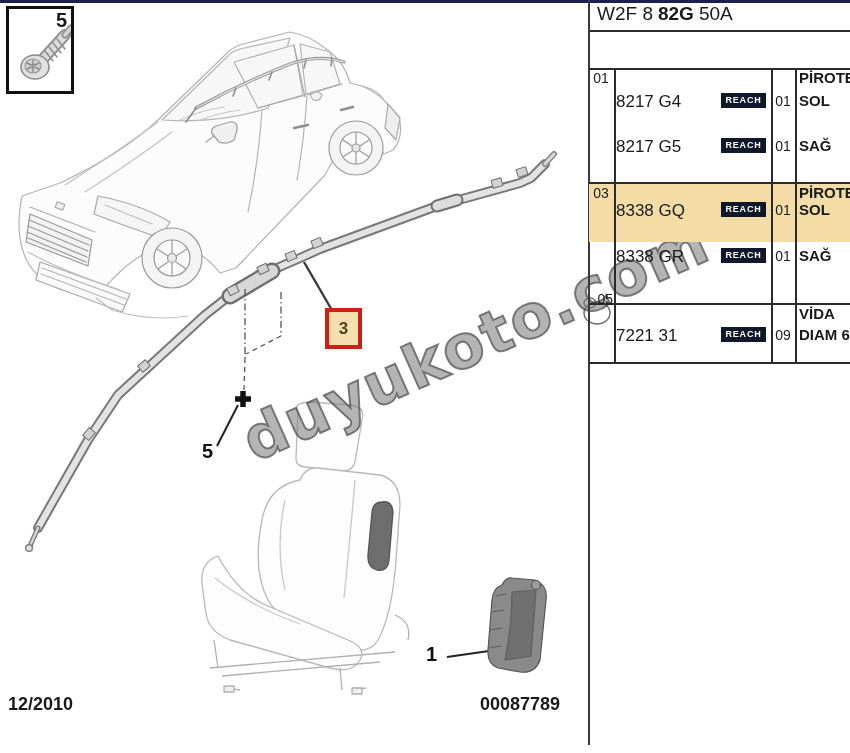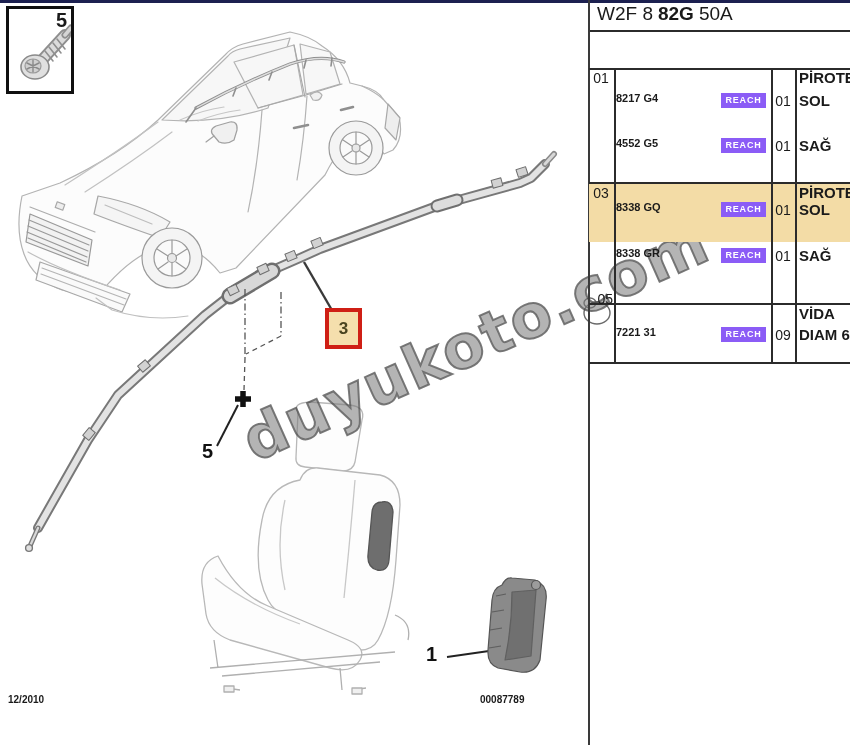--- a/index.html
+++ b/index.html
@@ -11,38 +11,38 @@
   .main-divider{left:588px;top:0;width:2px;height:745px;background:#3a3a3a;}
   
   .header-cell{left:590px;top:0;width:260px;height:30px;border-bottom:2px solid #2b2b2b;
                font-size:19px;line-height:28px;padding-left:7px;white-space:nowrap;}
   .header-cell span{margin-right:5px;}
   .code-bold{font-weight:bold;}
   
   .tbl-line{background:#2b2b2b;}
   .hl{left:589px;top:183px;width:261px;height:59px;background:#f3dca6;}
   .item-no{font-size:14px;width:24px;text-align:center;}
-  .ref{font-size:11px;font-weight:bold;white-space:nowrap;}
-  .badge{width:45px;height:15px;background:#8b5cf6;color:#fff;font-size:9px;font-weight:bold;
+  .ref{font-size:17px;font-weight:normal;white-space:nowrap;}
+  .badge{width:45px;height:15px;background:#0f172a;color:#fff;font-size:9px;font-weight:bold;
          text-align:center;line-height:15px;letter-spacing:.8px;}
   .qty{font-size:14px;width:24px;text-align:center;}
   .desc{font-size:15px;font-weight:bold;white-space:nowrap;}
   
   .callout{font-size:20px;font-weight:bold;color:#111;}
   .red-box{left:325px;top:308px;width:37px;height:41px;background:#f5dfad;
            border:4px solid #cf1f15;box-sizing:border-box;text-align:center;
            font-size:17px;font-weight:bold;color:#4a4420;line-height:33px;}
   .inset-box{left:6px;top:6px;width:68px;height:88px;border:3px solid #101010;box-sizing:border-box;background:#fff;}
   .inset-label{right:4px;top:0px;font-size:20px;font-weight:bold;}
   
   .watermark{left:246px;top:408px;font-family:"DejaVu Sans",sans-serif;font-size:60px;font-weight:bold;
              color:rgba(255,255,255,0.12);-webkit-text-stroke:2px rgba(72,72,72,0.85);
              text-shadow:0 0 1px rgba(90,90,90,.6);
              transform:rotate(-24deg);transform-origin:0 50%;white-space:nowrap;letter-spacing:2px;opacity:.85;}
-  .footer-txt{font-size:10px;font-weight:bold;}
+  .footer-txt{font-size:18px;font-weight:bold;}
   svg{display:block;}
 </style>
 </head>
 <body>
 
 <div class="page">
 
   <div class="abs top-rule"></div>
 
   <svg class="abs" style="left:0;top:0;" width="850" height="753" viewBox="0 0 850 753">
@@ -214,21 +214,21 @@
   <div class="abs item-no" style="left:589px;top:70px;">01</div>
   <div class="abs desc" style="left:799px;top:69px;">PİROTE</div>
 
   <div>
     <div class="abs ref" style="left:616px;top:92px;">8217 G4</div>
     <div class="abs badge" style="left:721px;top:93px;">REACH</div>
     <div class="abs qty" style="left:771px;top:93px;">01</div>
     <div class="abs desc" style="left:799px;top:92px;">SOL</div>
   </div>
   <div>
-    <div class="abs ref" style="left:616px;top:137px;">4552 G5</div>
+    <div class="abs ref" style="left:616px;top:137px;">8217 G5</div>
     <div class="abs badge" style="left:721px;top:138px;">REACH</div>
     <div class="abs qty" style="left:771px;top:138px;">01</div>
     <div class="abs desc" style="left:799px;top:137px;">SAĞ</div>
   </div>
 
   <div class="abs item-no" style="left:589px;top:185px;">03</div>
   <div class="abs desc" style="left:799px;top:184px;">PİROTE</div>
 
   <div>
     <div class="abs ref" style="left:616px;top:201px;">8338 GQ</div>

